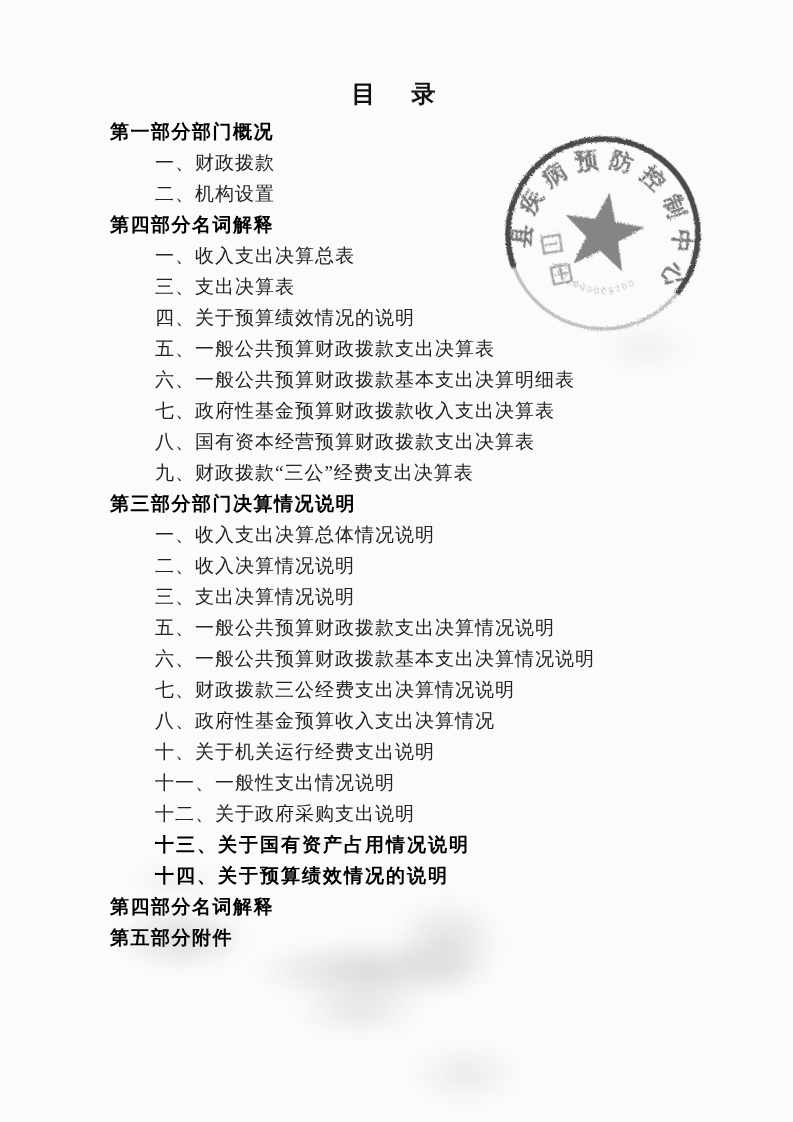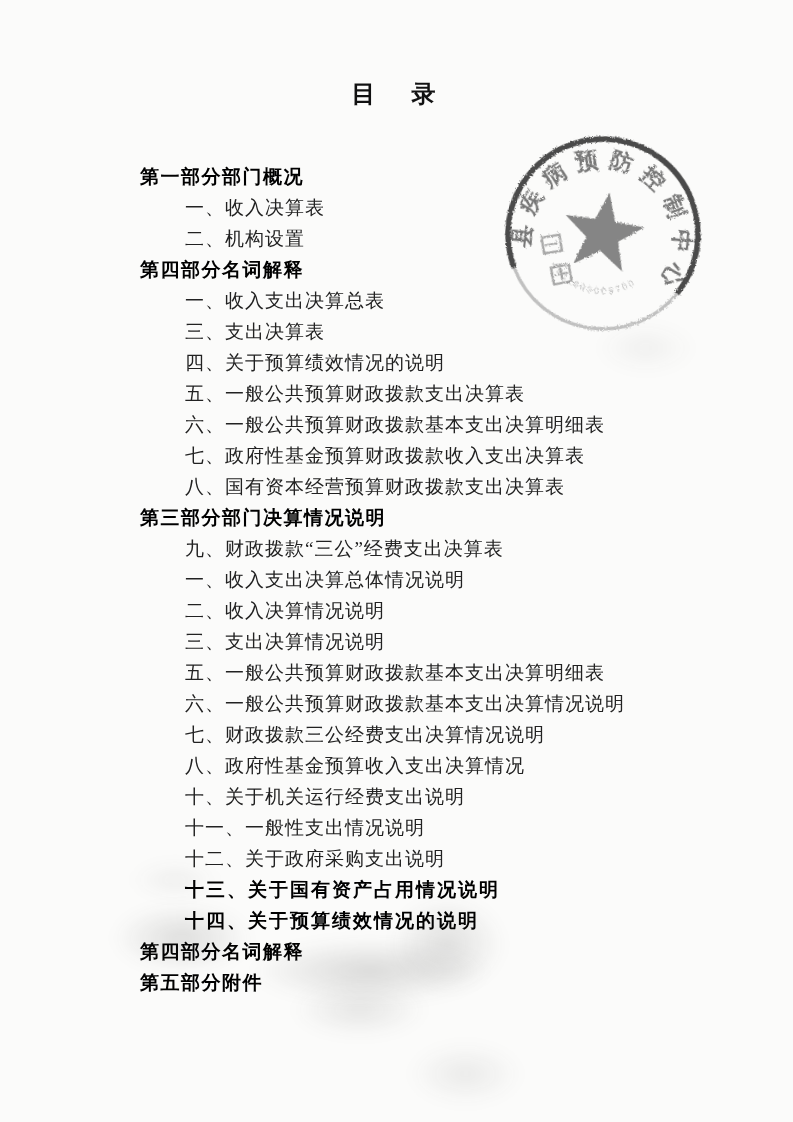--- a/index.html
+++ b/index.html
@@ -9,21 +9,21 @@
     font-family:"Liberation Serif","DejaVu Serif",serif;
     color:#1c1c1c;
   }
   .page{position:absolute;inset:0;}
   .doc-title{
     position:absolute;top:78px;left:0;width:793px;text-align:center;
     font-size:24px;font-weight:bold;letter-spacing:6px;color:#111;
     font-family:Liberation Mono, monospace;
   }
   .toc{
-    position:absolute;top:116px;left:140px;width:560px;margin-top:45px;
+    position:absolute;top:116px;left:110px;width:560px;
   }
   .line{
     height:31px;display:flex;align-items:center;
     font-size:19px;letter-spacing:1px;white-space:nowrap;
   }
   .line.heading{
     font-weight:bold;color:#000;font-size:19px;letter-spacing:1.5px;
   }
   .line.item{padding-left:45px;color:#222;}
   .line.item.bold{font-weight:bold;color:#000;letter-spacing:2px;}
@@ -42,36 +42,36 @@
 </style>
 </head>
 <body>
 
 <div class="page">
 
   <div class="doc-title">目　录</div>
 
   <div class="toc" id="toc-lines">
       <div class="line heading">第一部分部门概况</div>
-      <div class="line item">一、收入决算表</div>
+      <div class="line item">一、财政拨款</div>
       <div class="line item">二、机构设置</div>
       <div class="line heading">第四部分名词解释</div>
       <div class="line item">一、收入支出决算总表</div>
       <div class="line item">三、支出决算表</div>
       <div class="line item">四、关于预算绩效情况的说明</div>
       <div class="line item">五、一般公共预算财政拨款支出决算表</div>
       <div class="line item">六、一般公共预算财政拨款基本支出决算明细表</div>
       <div class="line item">七、政府性基金预算财政拨款收入支出决算表</div>
       <div class="line item">八、国有资本经营预算财政拨款支出决算表</div>
+      <div class="line item">九、财政拨款“三公”经费支出决算表</div>
       <div class="line heading">第三部分部门决算情况说明</div>
-      <div class="line item">九、财政拨款“三公”经费支出决算表</div>
       <div class="line item">一、收入支出决算总体情况说明</div>
       <div class="line item">二、收入决算情况说明</div>
       <div class="line item">三、支出决算情况说明</div>
-      <div class="line item">五、一般公共预算财政拨款基本支出决算明细表</div>
+      <div class="line item">五、一般公共预算财政拨款支出决算情况说明</div>
       <div class="line item">六、一般公共预算财政拨款基本支出决算情况说明</div>
       <div class="line item">七、财政拨款三公经费支出决算情况说明</div>
       <div class="line item">八、政府性基金预算收入支出决算情况</div>
       <div class="line item">十、关于机关运行经费支出说明</div>
       <div class="line item">十一、一般性支出情况说明</div>
       <div class="line item">十二、关于政府采购支出说明</div>
       <div class="line item bold">十三、关于国有资产占用情况说明</div>
       <div class="line item bold">十四、关于预算绩效情况的说明</div>
       <div class="line heading">第四部分名词解释</div>
       <div class="line heading">第五部分附件</div>

